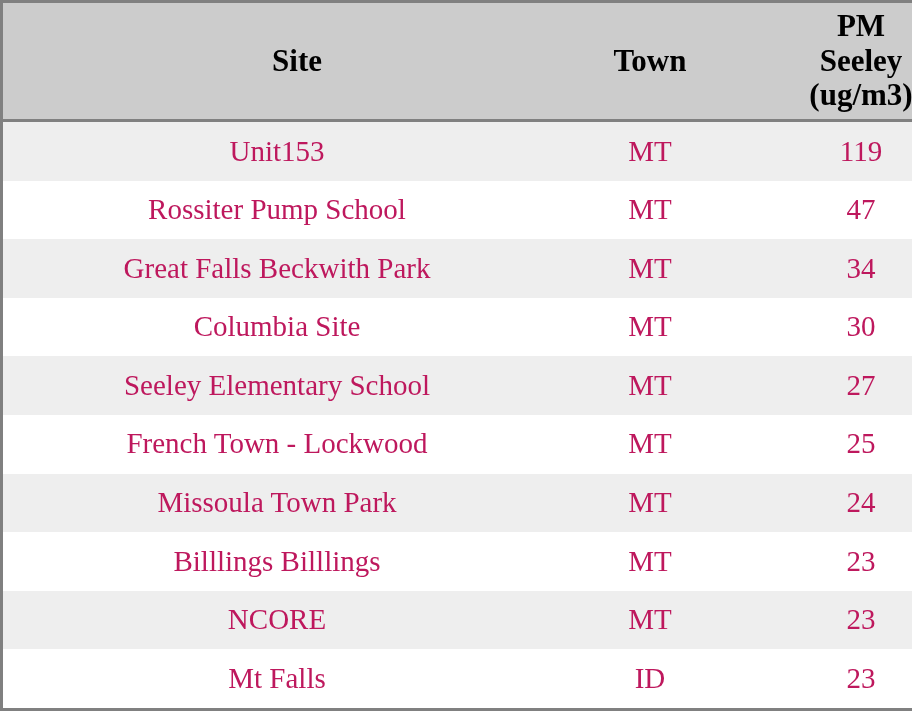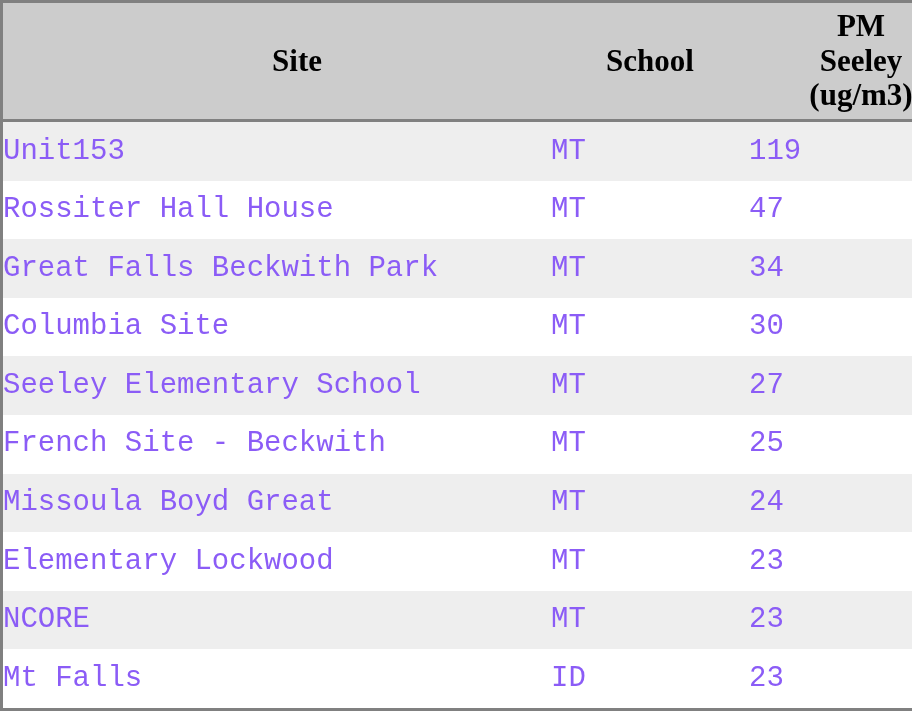--- a/index.html
+++ b/index.html
@@ -39,87 +39,87 @@
     padding: 6px 4px;
     border: none;
     border-bottom: 3px solid #808080;
     line-height: 1.12;
   }
   th.col-site   { width: 500px; padding-left: 44px; }
   th.col-state  { width: 190px; }
   th.col-pm     { width: 216px; }
 
   tbody td {
-    font-family: Liberation Mono, monospace;
+    font-family: Liberation Serif, serif;
     font-size: 29px;
-    color: #8b5cf6;
-    text-align: left;
+    color: #be185d;
+    text-align: center;
     vertical-align: middle;
     padding: 0;
     height: 58px;
     border: none;
     line-height: 1.1;
   }
   tbody tr.row-odd  { background: #eeeeee; }
   tbody tr.row-even { background: #ffffff; }
 </style>
 </head>
 <body>
 
 <div class="table-wrap">
   <table class="data-table">
     <thead>
       <tr class="header-row">
         <th class="col-site">Site</th>
-        <th class="col-state">School</th>
+        <th class="col-state">Town</th>
         <th class="col-pm">
           <span>PM</span><br>
           <span>Seeley</span><br>
           <span>(ug/m3)</span>
         </th>
       </tr>
     </thead>
     <tbody>
       <tr class="row-odd">
         <td>Unit153</td>
         <td>MT</td>
         <td>119</td>
       </tr>
       <tr class="row-even">
-        <td>Rossiter Hall House</td>
+        <td>Rossiter Pump School</td>
         <td>MT</td>
         <td>47</td>
       </tr>
       <tr class="row-odd">
         <td>Great Falls Beckwith Park</td>
         <td>MT</td>
         <td>34</td>
       </tr>
       <tr class="row-even">
         <td>Columbia Site</td>
         <td>MT</td>
         <td>30</td>
       </tr>
       <tr class="row-odd">
         <td>Seeley Elementary School</td>
         <td>MT</td>
         <td>27</td>
       </tr>
       <tr class="row-even">
-        <td>French Site - Beckwith</td>
+        <td>French Town - Lockwood</td>
         <td>MT</td>
         <td>25</td>
       </tr>
       <tr class="row-odd">
-        <td>Missoula Boyd Great</td>
+        <td>Missoula Town Park</td>
         <td>MT</td>
         <td>24</td>
       </tr>
       <tr class="row-even">
-        <td>Elementary Lockwood</td>
+        <td>Billlings Billlings</td>
         <td>MT</td>
         <td>23</td>
       </tr>
       <tr class="row-odd">
         <td>NCORE</td>
         <td>MT</td>
         <td>23</td>
       </tr>
       <tr class="row-even">
         <td>Mt Falls</td>

